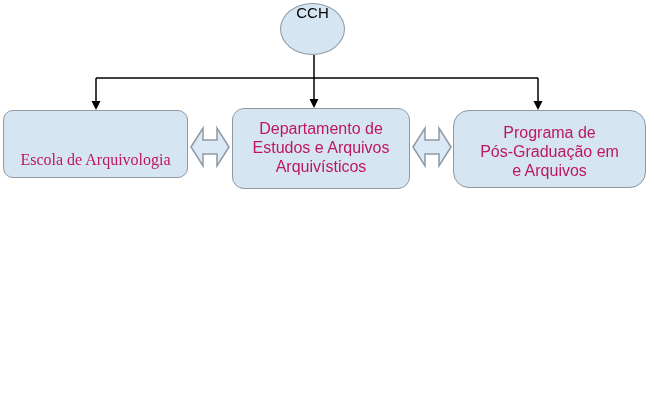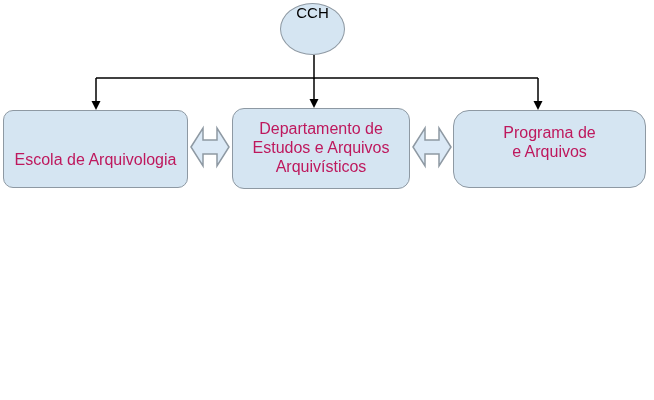--- a/index.html
+++ b/index.html
@@ -28,21 +28,21 @@
   .node-box{
     position:absolute;
     background:#d5e5f2;
     border:1px solid #8e99a3;
     box-sizing:border-box;
     overflow:hidden;
     z-index:2;
     text-align:center;
     font-size:16px;line-height:19px;color:#be185d;
   }
-  .box-escola{left:3px;top:110px;width:185px;height:78px;border-radius:10px;}
+  .box-escola{left:3px;top:110px;width:185px;height:68px;border-radius:10px;font-family:Liberation Serif, serif;}
   .box-escola .box-text{padding-top:39px;}
   .box-departamento{left:232px;top:108px;width:178px;height:81px;border-radius:12px;}
   .box-departamento .box-text{padding-top:10px;}
   .box-programa{left:453px;top:110px;width:193px;height:78px;border-radius:16px;}
   .box-programa .box-text{padding-top:12px;}
   .box-text{width:100%;}
   .box-line{white-space:nowrap;}
 </style>
 </head>
 <body>
@@ -83,17 +83,18 @@
     <div class="box-text">
       <div class="box-line">Departamento de</div>
       <div class="box-line">Estudos e Arquivos</div>
       <div class="box-line">Arquivísticos</div>
     </div>
   </div>
 
   <div class="node-box box-programa">
     <div class="box-text">
       <div class="box-line">Programa de</div>
+      <div class="box-line">Pós-Graduação em</div>
       <div class="box-line">e Arquivos</div>
     </div>
   </div>
 
 </div>
 
 </body></html>

